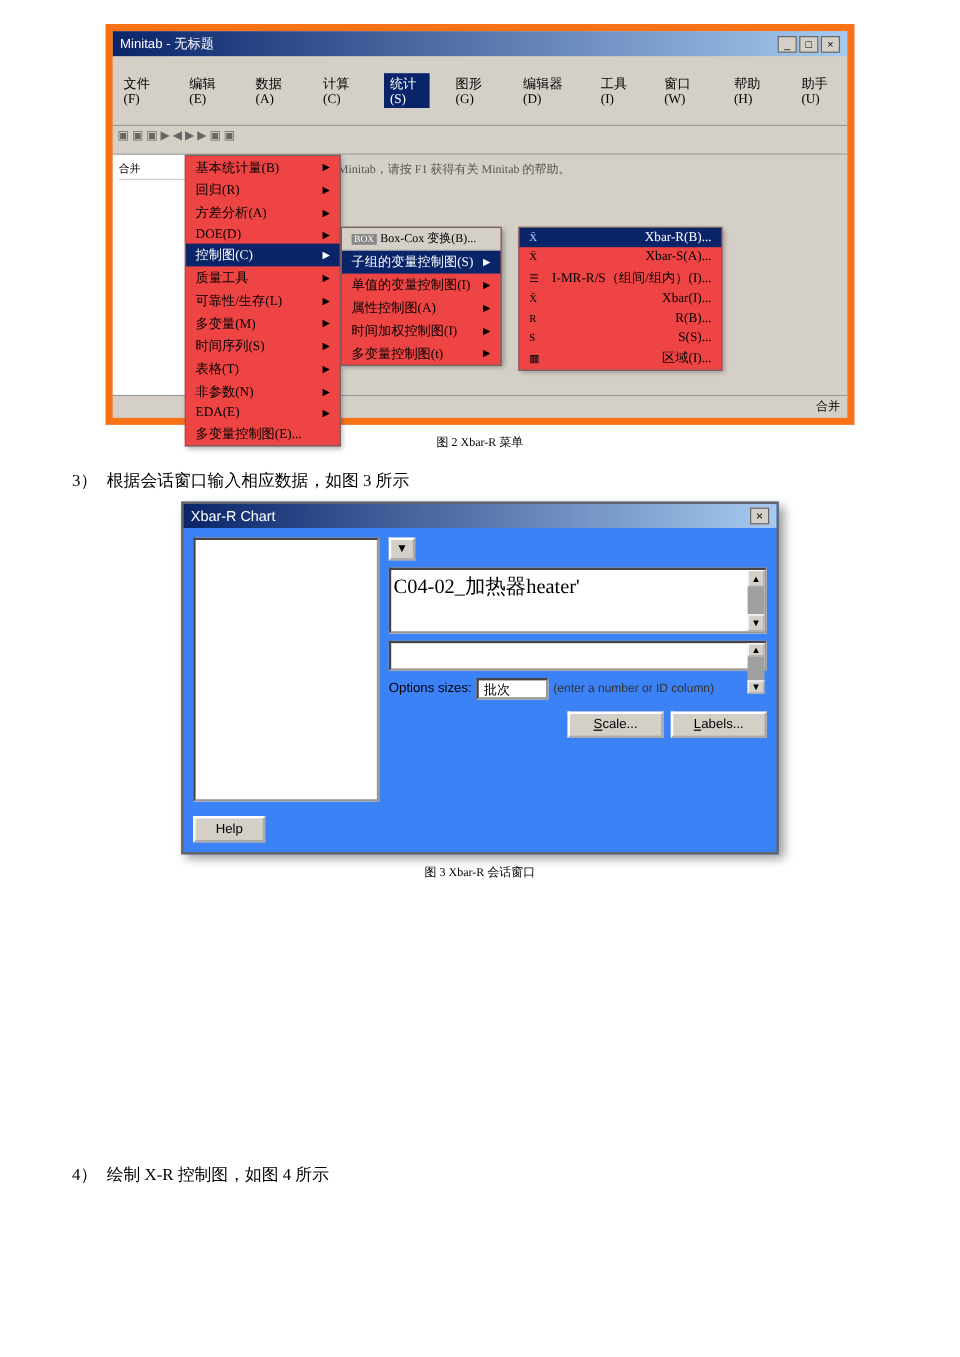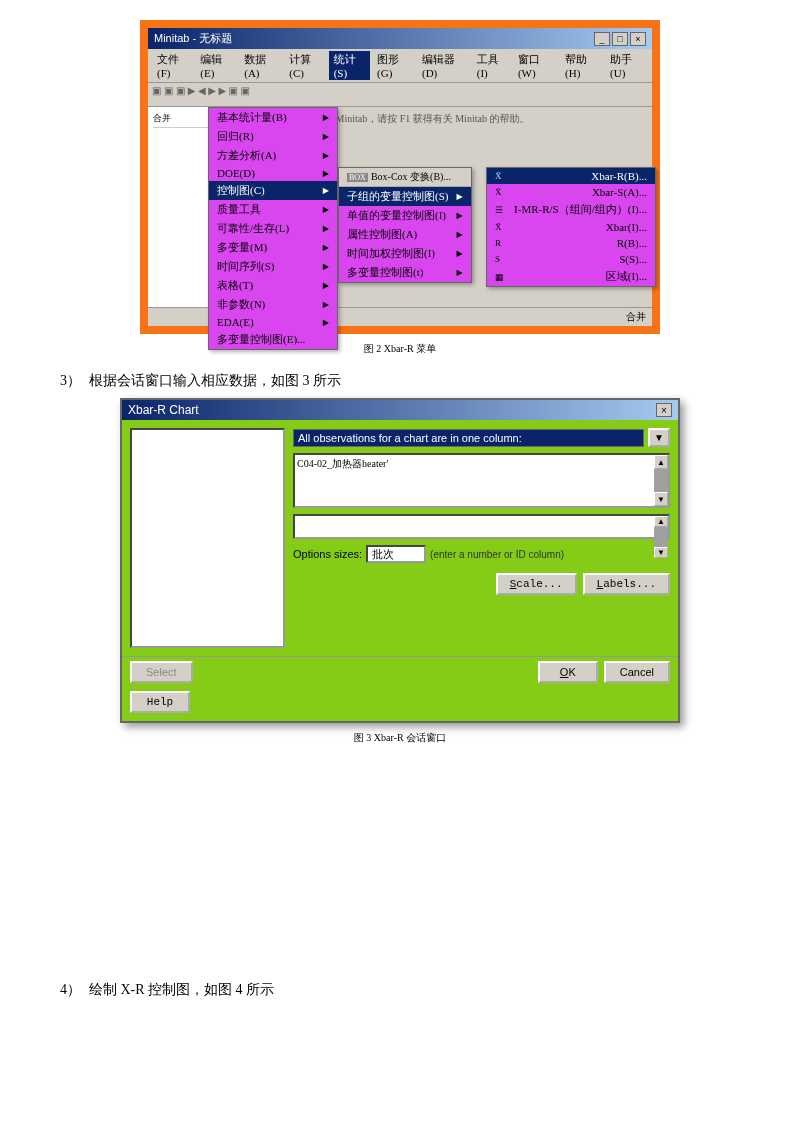--- a/index.html
+++ b/index.html
@@ -12,44 +12,44 @@
       min-height: 1131px;
     }
 
     .page {
       width: 800px;
       padding: 20px 60px;
     }
 
     
     .minitab-window {
-      border: 8px solid #f97316;
-      background: #d4d0c8;
-      width: 520px;
+      border: 6px solid #f97316;
+      background: #d4d0c8;
+      width: 624px;
       margin: 0 auto;
       position: relative;
     }
 
     .minitab-titlebar {
       background: linear-gradient(to right, #0a246a, #a6caf0);
       color: white;
       font-size: 11px;
       padding: 3px 6px;
       display: flex;
       justify-content: space-between;
       align-items: center;
       font-family: 'Arial', sans-serif;
     }
 
     .minitab-menubar {
       background: #d4d0c8;
       font-size: 11px;
-      padding: 2px 4px;
-      display: flex;
-      gap: 2px;
+      padding: 14px 4px;
+      display: flex;
+      gap: 17px;
       font-family: 'SimSun', serif;
       border-bottom: 1px solid #999;
     }
 
     .minitab-menubar span {
       padding: 1px 5px;
       cursor: pointer;
     }
 
     .minitab-toolbar {
@@ -87,21 +87,21 @@
     
     .menu-container {
       position: absolute;
       top: 0;
       left: 60px;
       display: flex;
       z-index: 10;
     }
 
     .menu-dropdown {
-      background: #d946ef;
+      background: #ef4444;
       border: 1px solid #666;
       min-width: 130px;
       font-size: 11px;
       font-family: 'SimSun', serif;
       box-shadow: 2px 2px 4px rgba(0,0,0,0.3);
     }
 
     .menu-item {
       padding: 2px 8px;
       display: flex;
@@ -138,22 +138,22 @@
       font-size: 14px;
       font-family: 'SimSun', serif;
       margin: 12px 0 8px;
       display: flex;
       gap: 8px;
     }
 
     
     .dialog-window {
       border: 2px solid #666;
-      background: #84cc16;
-      width: 560px;
+      background: #3b82f6;
+      width: 498px;
       margin: 0 auto;
       font-family: 'Arial', 'SimSun', sans-serif;
       font-size: 12px;
       box-shadow: 4px 4px 8px rgba(0,0,0,0.4);
     }
 
     .dialog-titlebar {
       background: linear-gradient(to right, #0a246a, #a6caf0);
       color: white;
       padding: 3px 6px;
@@ -242,21 +242,21 @@
     }
 
     .dialog-btn {
       background: #d4d0c8;
       border: 2px outset #fff;
       padding: 3px 12px;
       font-size: 11px;
       cursor: pointer;
       min-width: 80px;
       text-align: center;
-      font-family: Liberation Mono, monospace;
+      font-family: Liberation Sans, sans-serif;
     }
 
     .dialog-footer {
       display: flex;
       justify-content: space-between;
       align-items: center;
       padding: 4px 8px;
       border-top: 1px solid #999;
     }
 
@@ -316,21 +316,21 @@
 
     .listbox-wrapper {
       position: relative;
       background: #fff;
       border: 2px inset #999;
       min-height: 55px;
     }
 
     .listbox-content {
       padding: 2px 18px 2px 2px;
-      font-size: 10px;
+      font-size: 17px;
       font-family: 'SimSun', serif;
     }
 
     .big-scrollbar {
       position: absolute;
       right: 0;
       top: 0;
       width: 14px;
       height: 100%;
       display: flex;
@@ -465,21 +465,20 @@
       <div class="close-btn">×</div>
     </div>
 
     <div class="dialog-body">
 
       <div class="dialog-left"></div>
 
       <div class="dialog-right">
 
         <div class="dialog-select-row">
-          <div class="dialog-select">All observations for a chart are in one column:</div>
           <div style="background:#d4d0c8;border:2px outset #fff;padding:2px 4px;font-size:10px;cursor:pointer;">▼</div>
         </div>
 
         <div class="listbox-wrapper">
           <div class="listbox-content">C04-02_加热器heater'</div>
           <div class="big-scrollbar">
             <div class="sb-arrow">▲</div>
             <div class="sb-track"></div>
             <div class="sb-arrow">▼</div>
           </div>
@@ -500,29 +499,20 @@
         </div>
 
         <div class="dialog-buttons-row">
           <button class="dialog-btn"><span class="dialog-btn-underline">S</span>cale...</button>
           <button class="dialog-btn"><span class="dialog-btn-underline">L</span>abels...</button>
         </div>
 
       </div>
     </div>
 
-    <div class="dialog-footer">
-      <div class="dialog-footer-left">
-        <button class="select-btn">Select</button>
-      </div>
-      <div style="display:flex;gap:6px;align-items:center;">
-        <button class="ok-btn"><span style="text-decoration:underline;">O</span>K</button>
-        <button class="cancel-btn">Cancel</button>
-      </div>
-    </div>
 
     <div style="padding:4px 8px 8px;">
       <button class="dialog-btn" style="min-width:60px;">Help</button>
     </div>
   </div>
 
   <div class="figure-caption">图 3   Xbar-R 会话窗口</div>
 
   <div class="bottom-section">
     <div style="height: 200px;"></div>

